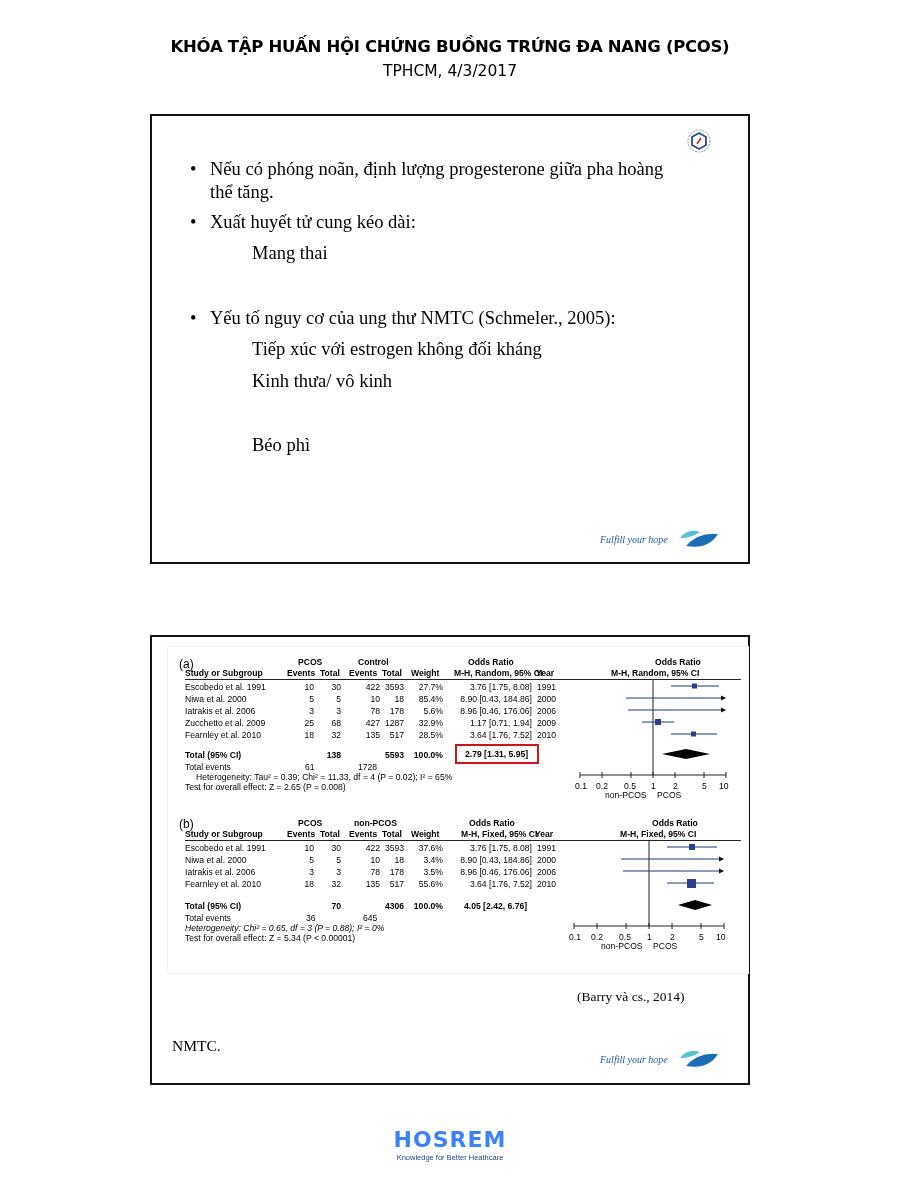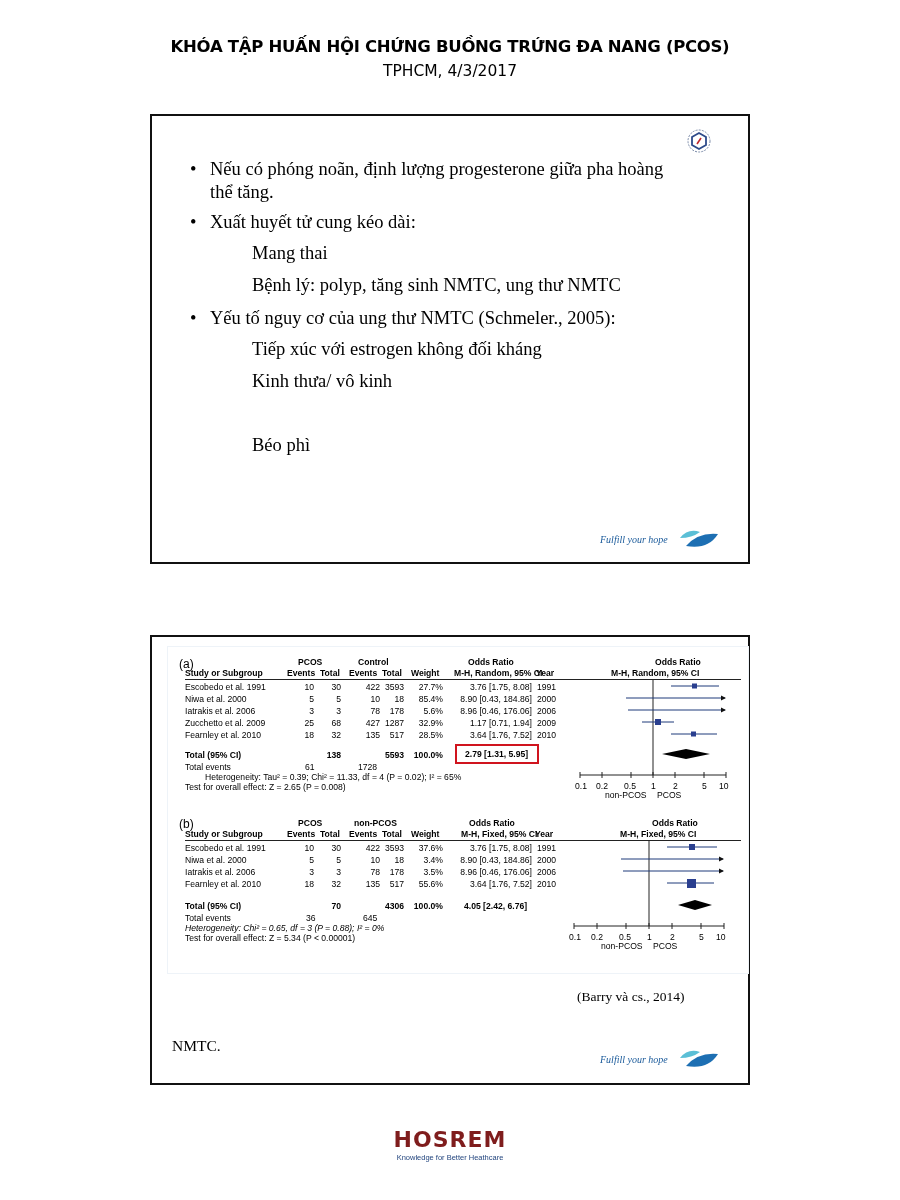--- a/index.html
+++ b/index.html
@@ -17,21 +17,21 @@
   .footer-brand .tag { font-family:"Liberation Serif", serif; font-style:italic; font-size:10px; color:#1a5a9a; margin-right:10px; }
   .logo-corner { position:absolute; right:36px; top:12px; width:26px; height:26px; }
   .fig { position:absolute; left:15px; top:9px; width:580px; height:326px; background:#fff; border:1px solid #eef3f8; }
   .ftxt { position:absolute; font-size:8.6px; white-space:nowrap; font-family:"Liberation Sans", sans-serif; line-height:10px; }
   .bold { font-weight:bold; }
   .r { text-align:right; }
   .panel-label { position:absolute; font-size:12px; font-family:"Liberation Sans", sans-serif; }
   .hl-box { position:absolute; border:2.5px solid #d0141e; box-sizing:border-box; }
   .caption { position:absolute; font-family:"Liberation Serif", serif; font-size:15px; white-space:nowrap; }
   .bottom-logo { position:absolute; left:390px; top:1127px; width:120px; text-align:center; }
-  .hosrem-word { font-family:"DejaVu Sans", sans-serif; font-weight:bold; font-size:22px; color:#7f1d1d; letter-spacing:1px; }
+  .hosrem-word { font-family:"DejaVu Sans", sans-serif; font-weight:bold; font-size:22px; color:#3b82f6; letter-spacing:1px; }
   .hosrem-tag { font-family:"Liberation Sans", sans-serif; font-size:7.5px; color:#24467f; margin-top:1px; }
   .hr-line { position:absolute; height:1px; background:#222; }
 </style>
 </head>
 <body>
 
 <div class="hdr-title">KHÓA TẬP HUẤN HỘI CHỨNG BUỒNG TRỨNG ĐA NANG (PCOS)</div>
 <div class="hdr-sub">TPHCM, 4/3/2017</div>
 
 <div class="slide slide1">
@@ -43,21 +43,20 @@
 
   <div class="b-item" style="top:42px;">
     <span class="dot">•</span>
     <span class="txt" style="width:480px;">Nếu có phóng noãn, định lượng progesterone giữa pha hoàng thể tăng.</span>
   </div>
   <div class="b-item" style="top:95px;">
     <span class="dot">•</span>
     <span class="txt">Xuất huyết tử cung kéo dài:</span>
   </div>
   <div class="sub-item" style="top:127px;">Mang thai</div>
-  <div class="sub-item" style="top:159px;">Bệnh lý: polyp, tăng sinh NMTC, ung thư NMTC</div>
   <div class="b-item" style="top:191px;">
     <span class="dot">•</span>
     <span class="txt">Yếu tố nguy cơ của ung thư NMTC (Schmeler., 2005):</span>
   </div>
   <div class="sub-item" style="top:223px;">Tiếp xúc với estrogen không đối kháng</div>
   <div class="sub-item" style="top:255px;">Kinh thưa/ vô kinh</div>
   <div class="sub-item" style="top:319px;">Béo phì</div>
 
   <div class="footer-brand" style="left:448px; top:412px;">
     <span class="tag">Fulfill your hope</span>
@@ -142,21 +141,21 @@
     <div class="ftxt bold" style="left:17px; top:103px;">Total (95% CI)</div>
     <div class="ftxt bold r" style="left:155px; top:103px; width:18px;">138</div>
     <div class="ftxt bold r" style="left:210px; top:103px; width:26px;">5593</div>
     <div class="ftxt bold r" style="left:240px; top:103px; width:35px;">100.0%</div>
     <div class="hl-box" style="left:287px; top:97px; width:84px; height:20px;"></div>
     <div class="ftxt bold" style="left:297px; top:102px;">2.79 [1.31, 5.95]</div>
 
     <div class="ftxt" style="left:17px; top:115px;">Total events</div>
     <div class="ftxt" style="left:137px; top:115px;">61</div>
     <div class="ftxt" style="left:190px; top:115px;">1728</div>
-    <div class="ftxt" style="left:17px; top:125px;padding-left:20px;">Heterogeneity: Tau² = 0.39; Chi² = 11.33, df = 4 (P = 0.02); I² = 65%</div>
+    <div class="ftxt" style="left:8px; top:125px;padding-left:20px;">Heterogeneity: Tau² = 0.39; Chi² = 11.33, df = 4 (P = 0.02); I² = 65%</div>
     <div class="ftxt" style="left:17px; top:135px;">Test for overall effect: Z = 2.65 (P = 0.008)</div>
 
     <svg style="position:absolute; left:0; top:0;" width="580" height="326">
       <line x1="485" y1="33" x2="485" y2="128" stroke="#222" stroke-width="1"></line>
 
       <line x1="503" y1="39" x2="551" y2="39" stroke="#1f3a7a" stroke-width="1"></line>
       <rect x="524" y="36.5" width="5" height="5" fill="#2a3f8f"></rect>
 
       <line x1="458" y1="51" x2="557" y2="51" stroke="#1f3a7a" stroke-width="1"></line>
       <polygon points="558,51 553,48.5 553,53.5" fill="#111"></polygon>

